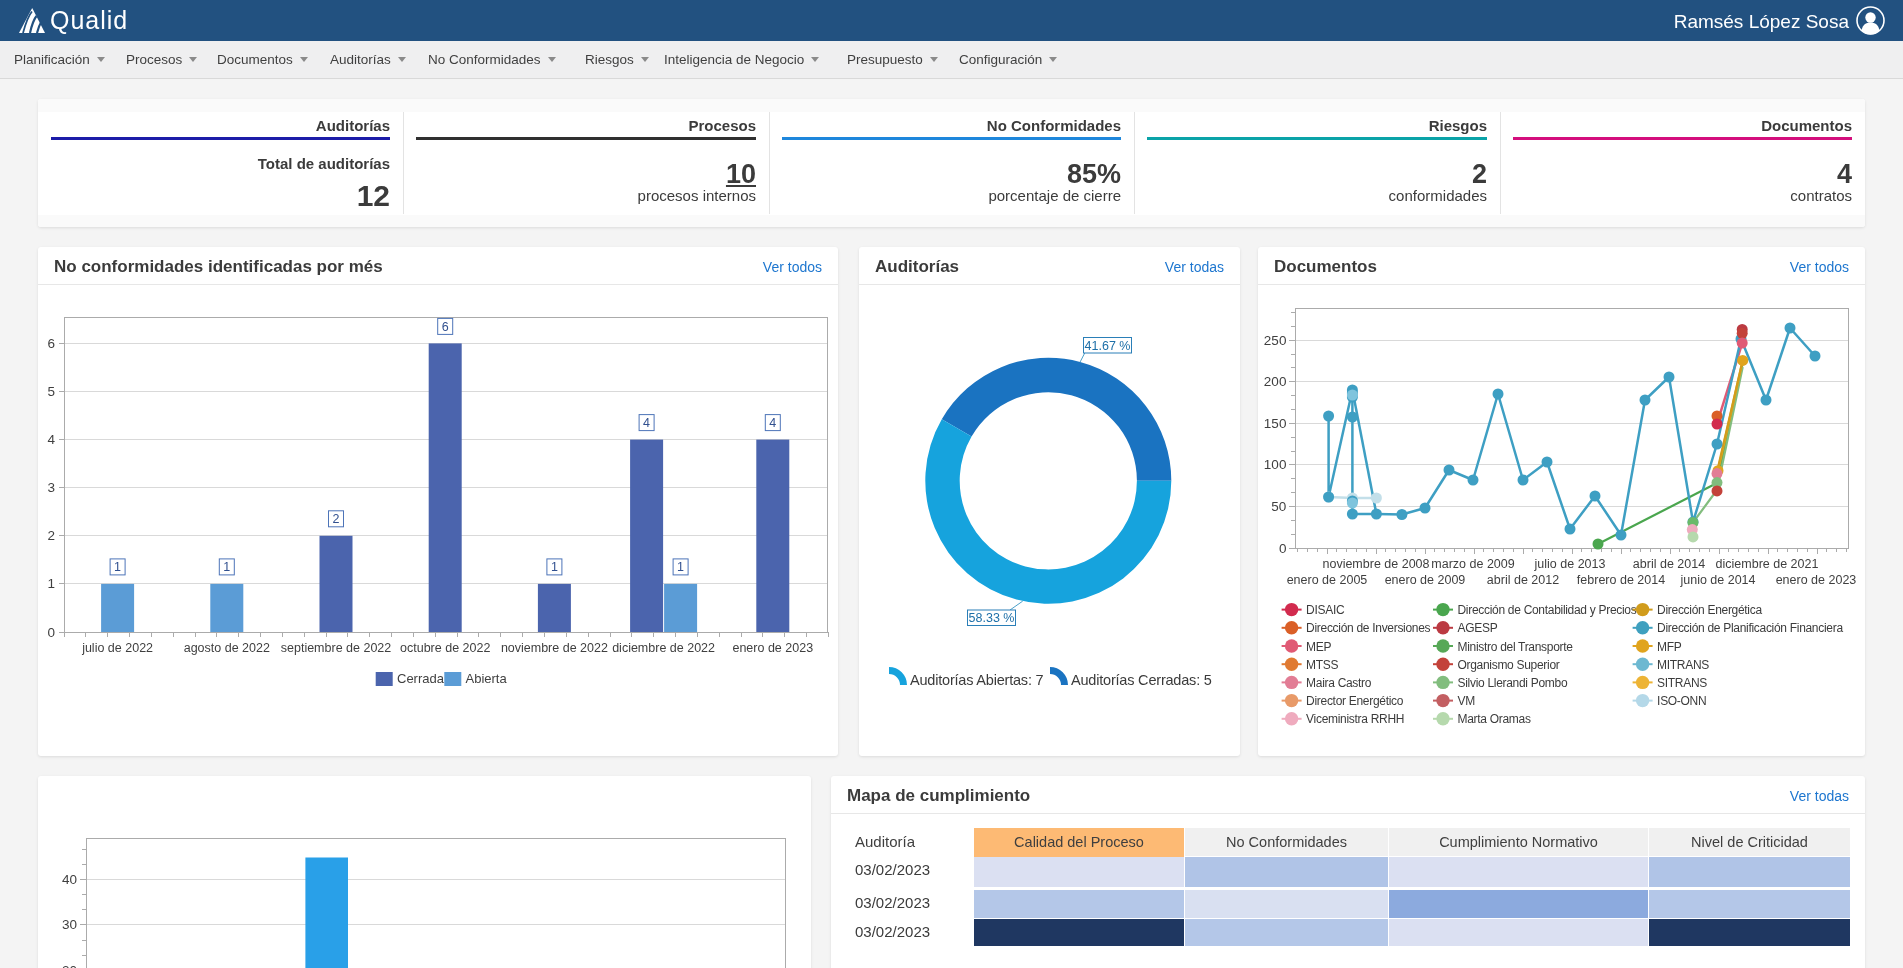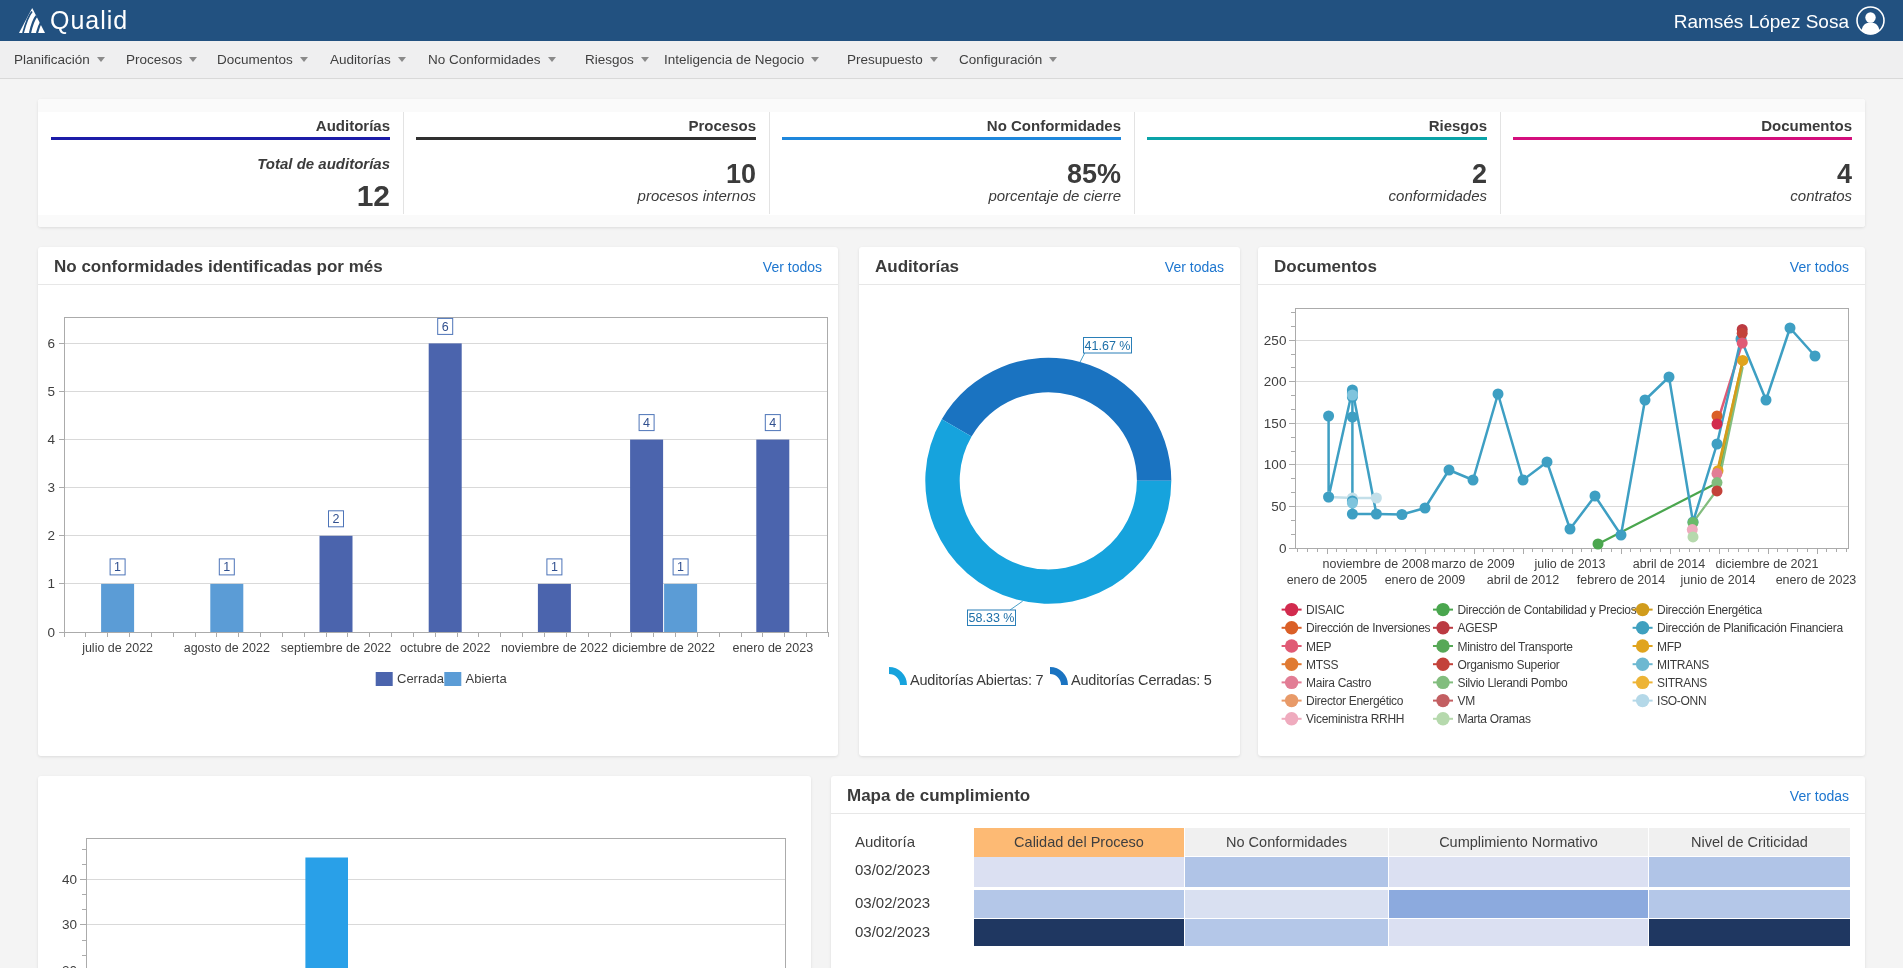--- a/index.html
+++ b/index.html
@@ -19,21 +19,21 @@
 .plink { position:absolute; right:16px; top:12px; font-size:14px; color:#1d76cf; }
 
 .stats { position:absolute; left:38px; top:99px; width:1827px; height:128px; background:#fff; border-radius:3px; box-shadow:0 1px 3px rgba(0,0,0,0.10); }
 .stats::before { content:""; position:absolute; left:0; top:0; right:0; height:13px; background:#fafafa; border-radius:3px 3px 0 0; }
 .stats::after { content:""; position:absolute; left:0; bottom:0; right:0; height:12px; background:#fafafa; border-radius:0 0 3px 3px; }
 .scard { position:absolute; top:0; height:128px; }
 .scard .sdiv { position:absolute; left:0; top:13px; bottom:13px; width:1px; background:#e3e3e3; }
 .stitle { position:absolute; right:13px; top:17.5px; font-size:15px; font-weight:bold; color:#3b3b3b; }
 .sline { position:absolute; left:13px; right:13px; top:38px; height:3px; }
 .sbig { position:absolute; right:13px; font-size:27px; font-weight:bold; color:#3b3b3b; }
-.ssmall { position:absolute; right:13px; font-size:15px; color:#3b3b3b;font-style:italic; }
+.ssmall { position:absolute; right:13px; font-size:15px; color:#3b3b3b; }
 svg { position:absolute; left:0; top:0; }
 </style>
 </head>
 <body>
 <div class="topbar">
   <svg class="logo" width="26" height="25" viewBox="0 0 26 25">
     <path d="M13.2 0 L26 25 L0 25 Z" fill="#ffffff"></path>
     <path d="M4 25 C7 14 10 7 13 3.5" stroke="#225180" stroke-width="1.8" fill="none"></path>
     <path d="M11 25 C13 16 15.5 10.5 17.5 8" stroke="#225180" stroke-width="2.2" fill="none"></path>
     <path d="M18 25 C19.5 19.5 21 16 22.3 13.8" stroke="#225180" stroke-width="2.2" fill="none"></path>
@@ -62,21 +62,21 @@
   <div class="scard" style="left:0; width:365px;">
     <div class="stitle">Auditorías</div>
     <div class="sline" style="background:#1c1ca8;"></div>
     <div class="ssmall" style="top:55.5px; font-weight:bold;">Total de auditorías</div>
     <div class="sbig" style="top:79.5px; font-size:30px;">12</div>
   </div>
   <div class="scard" style="left:365px; width:366px;">
     <div class="sdiv"></div>
     <div class="stitle">Procesos</div>
     <div class="sline" style="background:#303030;"></div>
-    <div class="sbig" style="top:59.5px;">10</div>
+    <div class="sbig" style="top:59.5px;text-decoration:underline;">10</div>
     <div class="ssmall" style="top:88px;">procesos internos</div>
   </div>
   <div class="scard" style="left:731px; width:365px;">
     <div class="sdiv"></div>
     <div class="stitle">No Conformidades</div>
     <div class="sline" style="background:#1e87dc;"></div>
     <div class="sbig" style="top:59.5px;">85%</div>
     <div class="ssmall" style="top:88px;">porcentaje de cierre</div>
   </div>
   <div class="scard" style="left:1096px; width:366px;">

